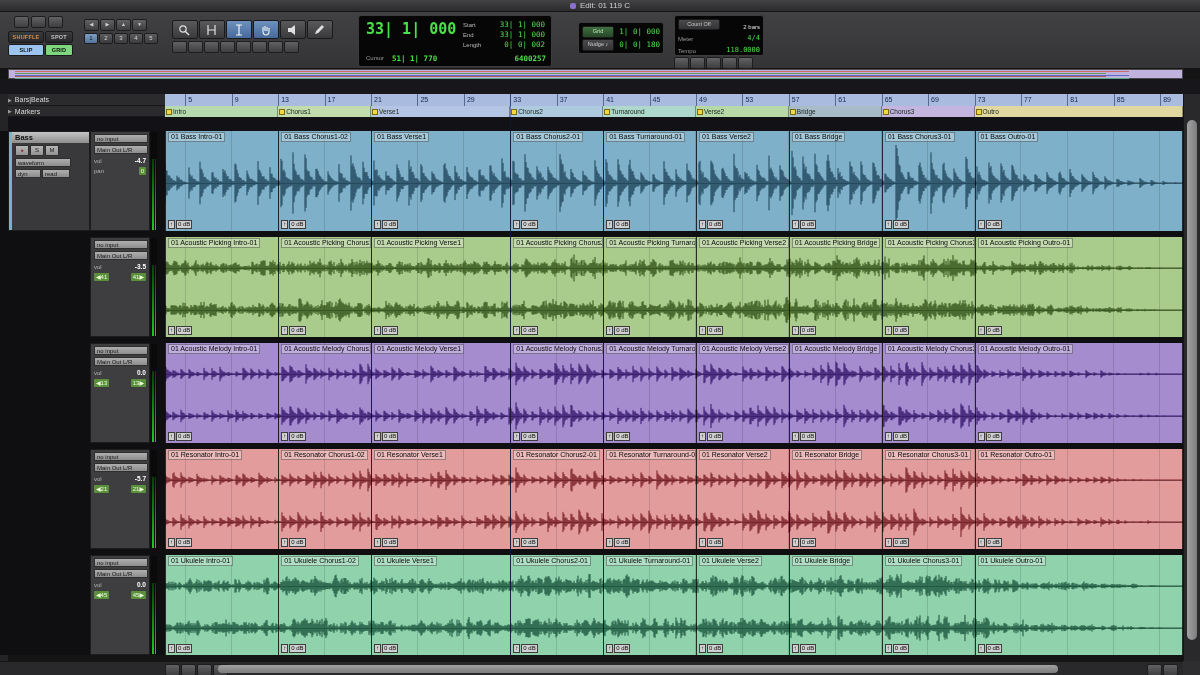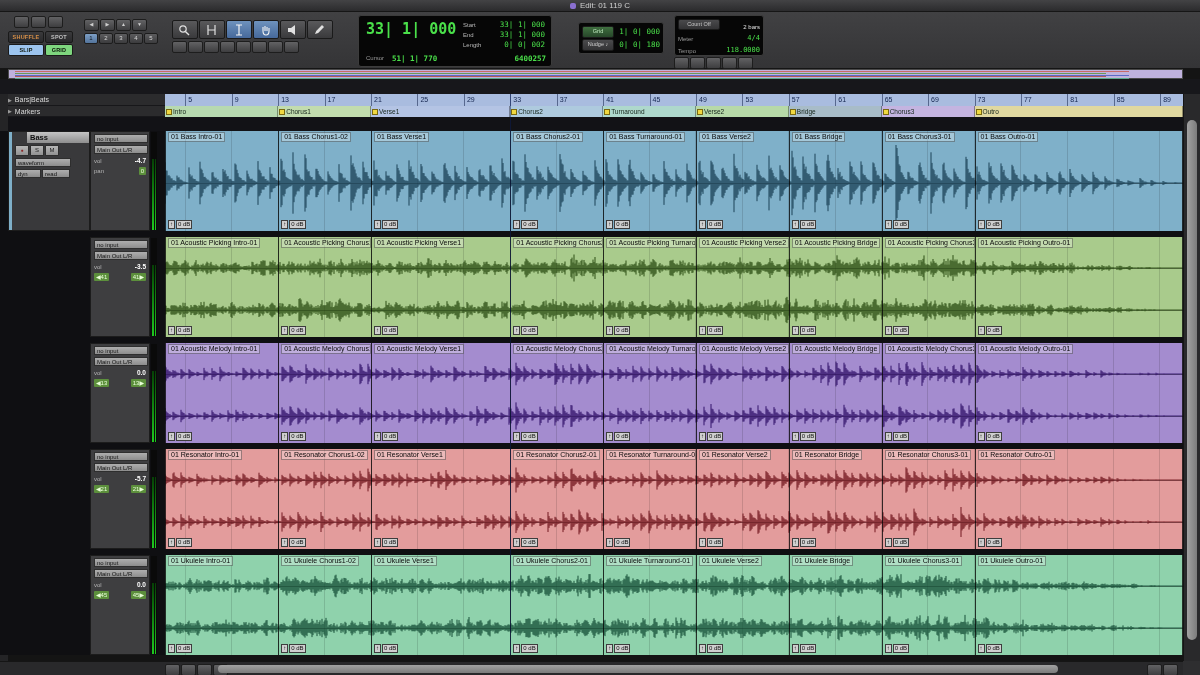--- a/index.html
+++ b/index.html
@@ -81,21 +81,21 @@
   .mseg{position:absolute;top:0;height:11px;border-right:1px solid rgba(0,0,0,0.35);box-sizing:border-box;overflow:hidden;}
   .mdiamond{position:absolute;left:1px;top:3px;width:4px;height:4px;background:#f0d840;border:1px solid #7a6a10;}
   .mname{position:absolute;left:8px;top:0;font-size:6.5px;line-height:11px;color:#15251a;white-space:nowrap;}
   .spacer{position:absolute;left:0;top:117px;width:1200px;height:14px;background:#121216;}
   
   .left-rail{position:absolute;left:0;top:94px;width:8px;height:567px;background:#242426;}
   #rows{position:absolute;left:0;top:131px;width:1200px;height:524px;background:#0f0f12;}
   .trow{position:absolute;left:0;width:1200px;height:100px;}
   .tc{position:absolute;left:8px;top:0;width:82px;height:100px;background:#39393b;border:1px solid #1c1c1c;box-sizing:border-box;}
   .cstrip{position:absolute;left:0;top:0;bottom:0;width:3px;}
-  .tc-name{margin-left:18px;height:11px;background:linear-gradient(#c4c4c4,#8e8e8e);color:#101010;
+  .tc-name{margin-left:3px;height:11px;background:linear-gradient(#c4c4c4,#8e8e8e);color:#101010;
     font-size:7.5px;font-weight:bold;line-height:11px;padding-left:3px;}
   .tc-row{margin:2px 0 0 6px;display:flex;gap:1px;}
   .sq{width:12px;height:9px;background:linear-gradient(#b6b6b6,#929292);border:1px solid #2e2e2e;border-radius:1px;
     font-size:6px;line-height:8px;text-align:center;color:#222;}
   .sq.rec{color:#8c2626;font-size:5px;}
   .sel{height:9px;background:linear-gradient(#aeaeae,#8d8d8d);border:1px solid #2e2e2e;font-size:6px;line-height:8px;
     color:#161616;padding:0 2px;box-sizing:border-box;overflow:hidden;white-space:nowrap;}
   .w56{width:56px;} .w26{width:26px;} .w28{width:28px;}
   .io{position:absolute;left:90px;top:0;width:60px;height:100px;background:#3e3e40;border:1px solid #1c1c1c;box-sizing:border-box;}
   .iosel{width:54px;margin:2px 0 0 3px;}

